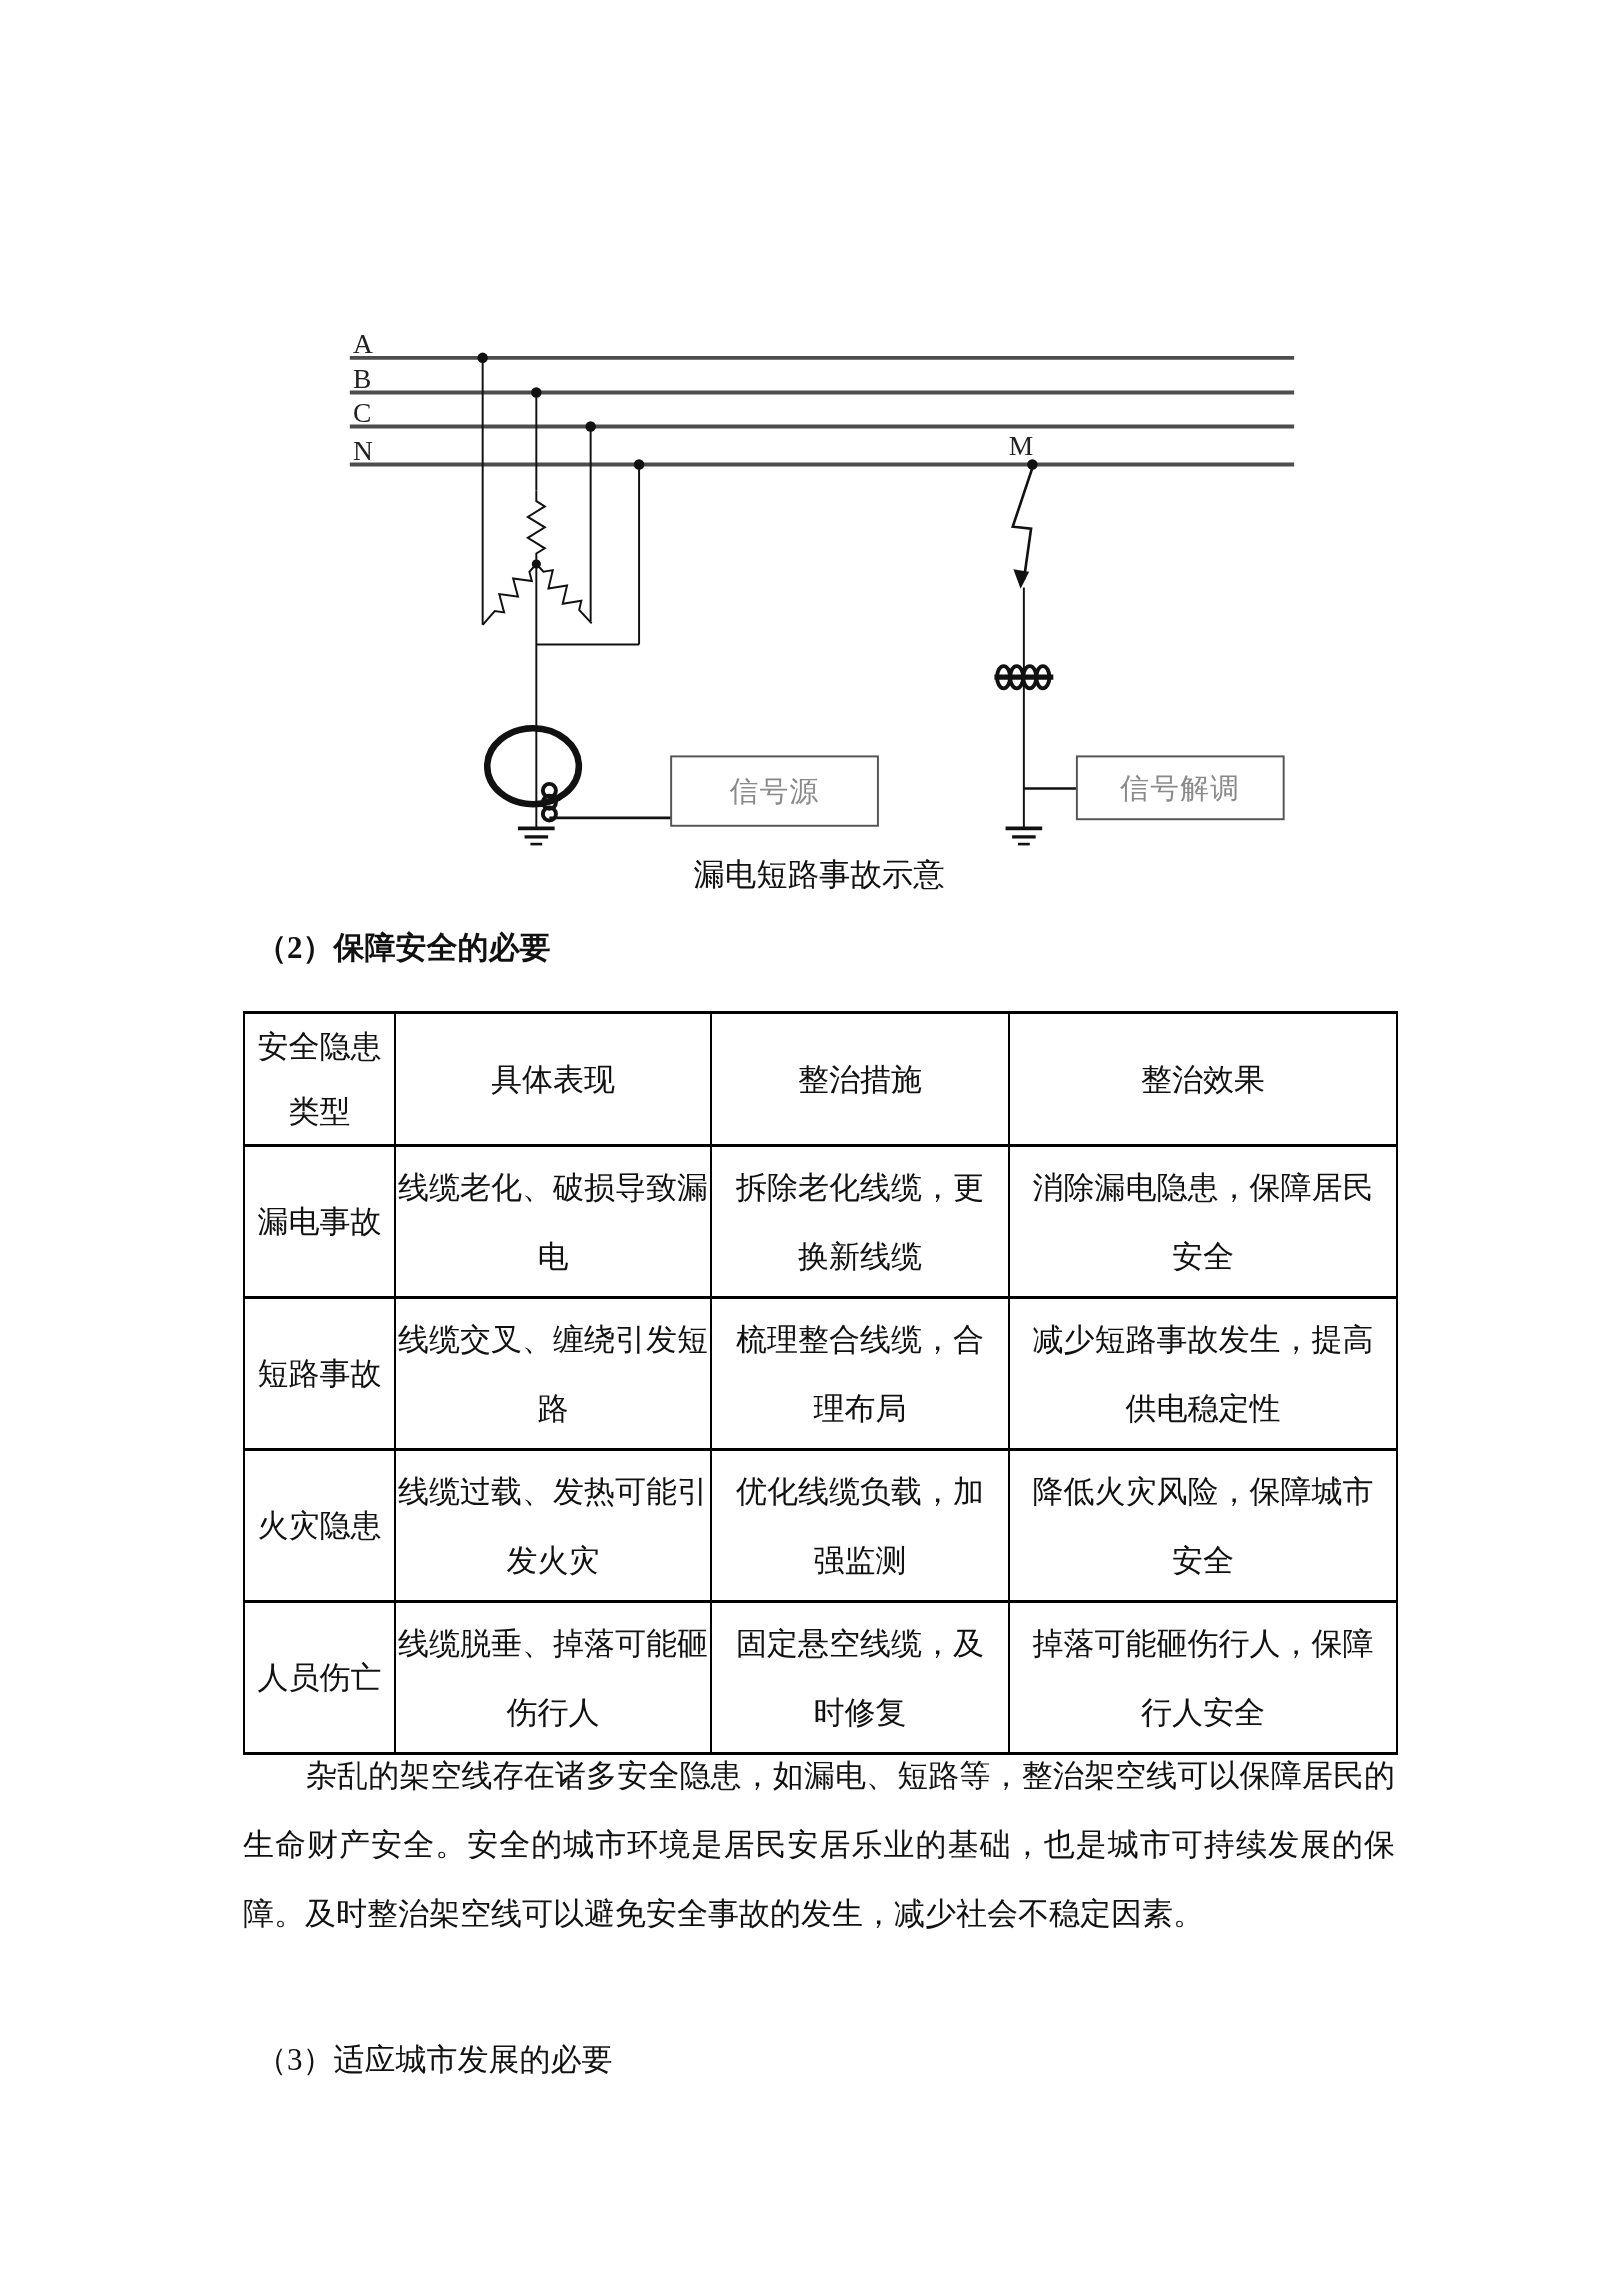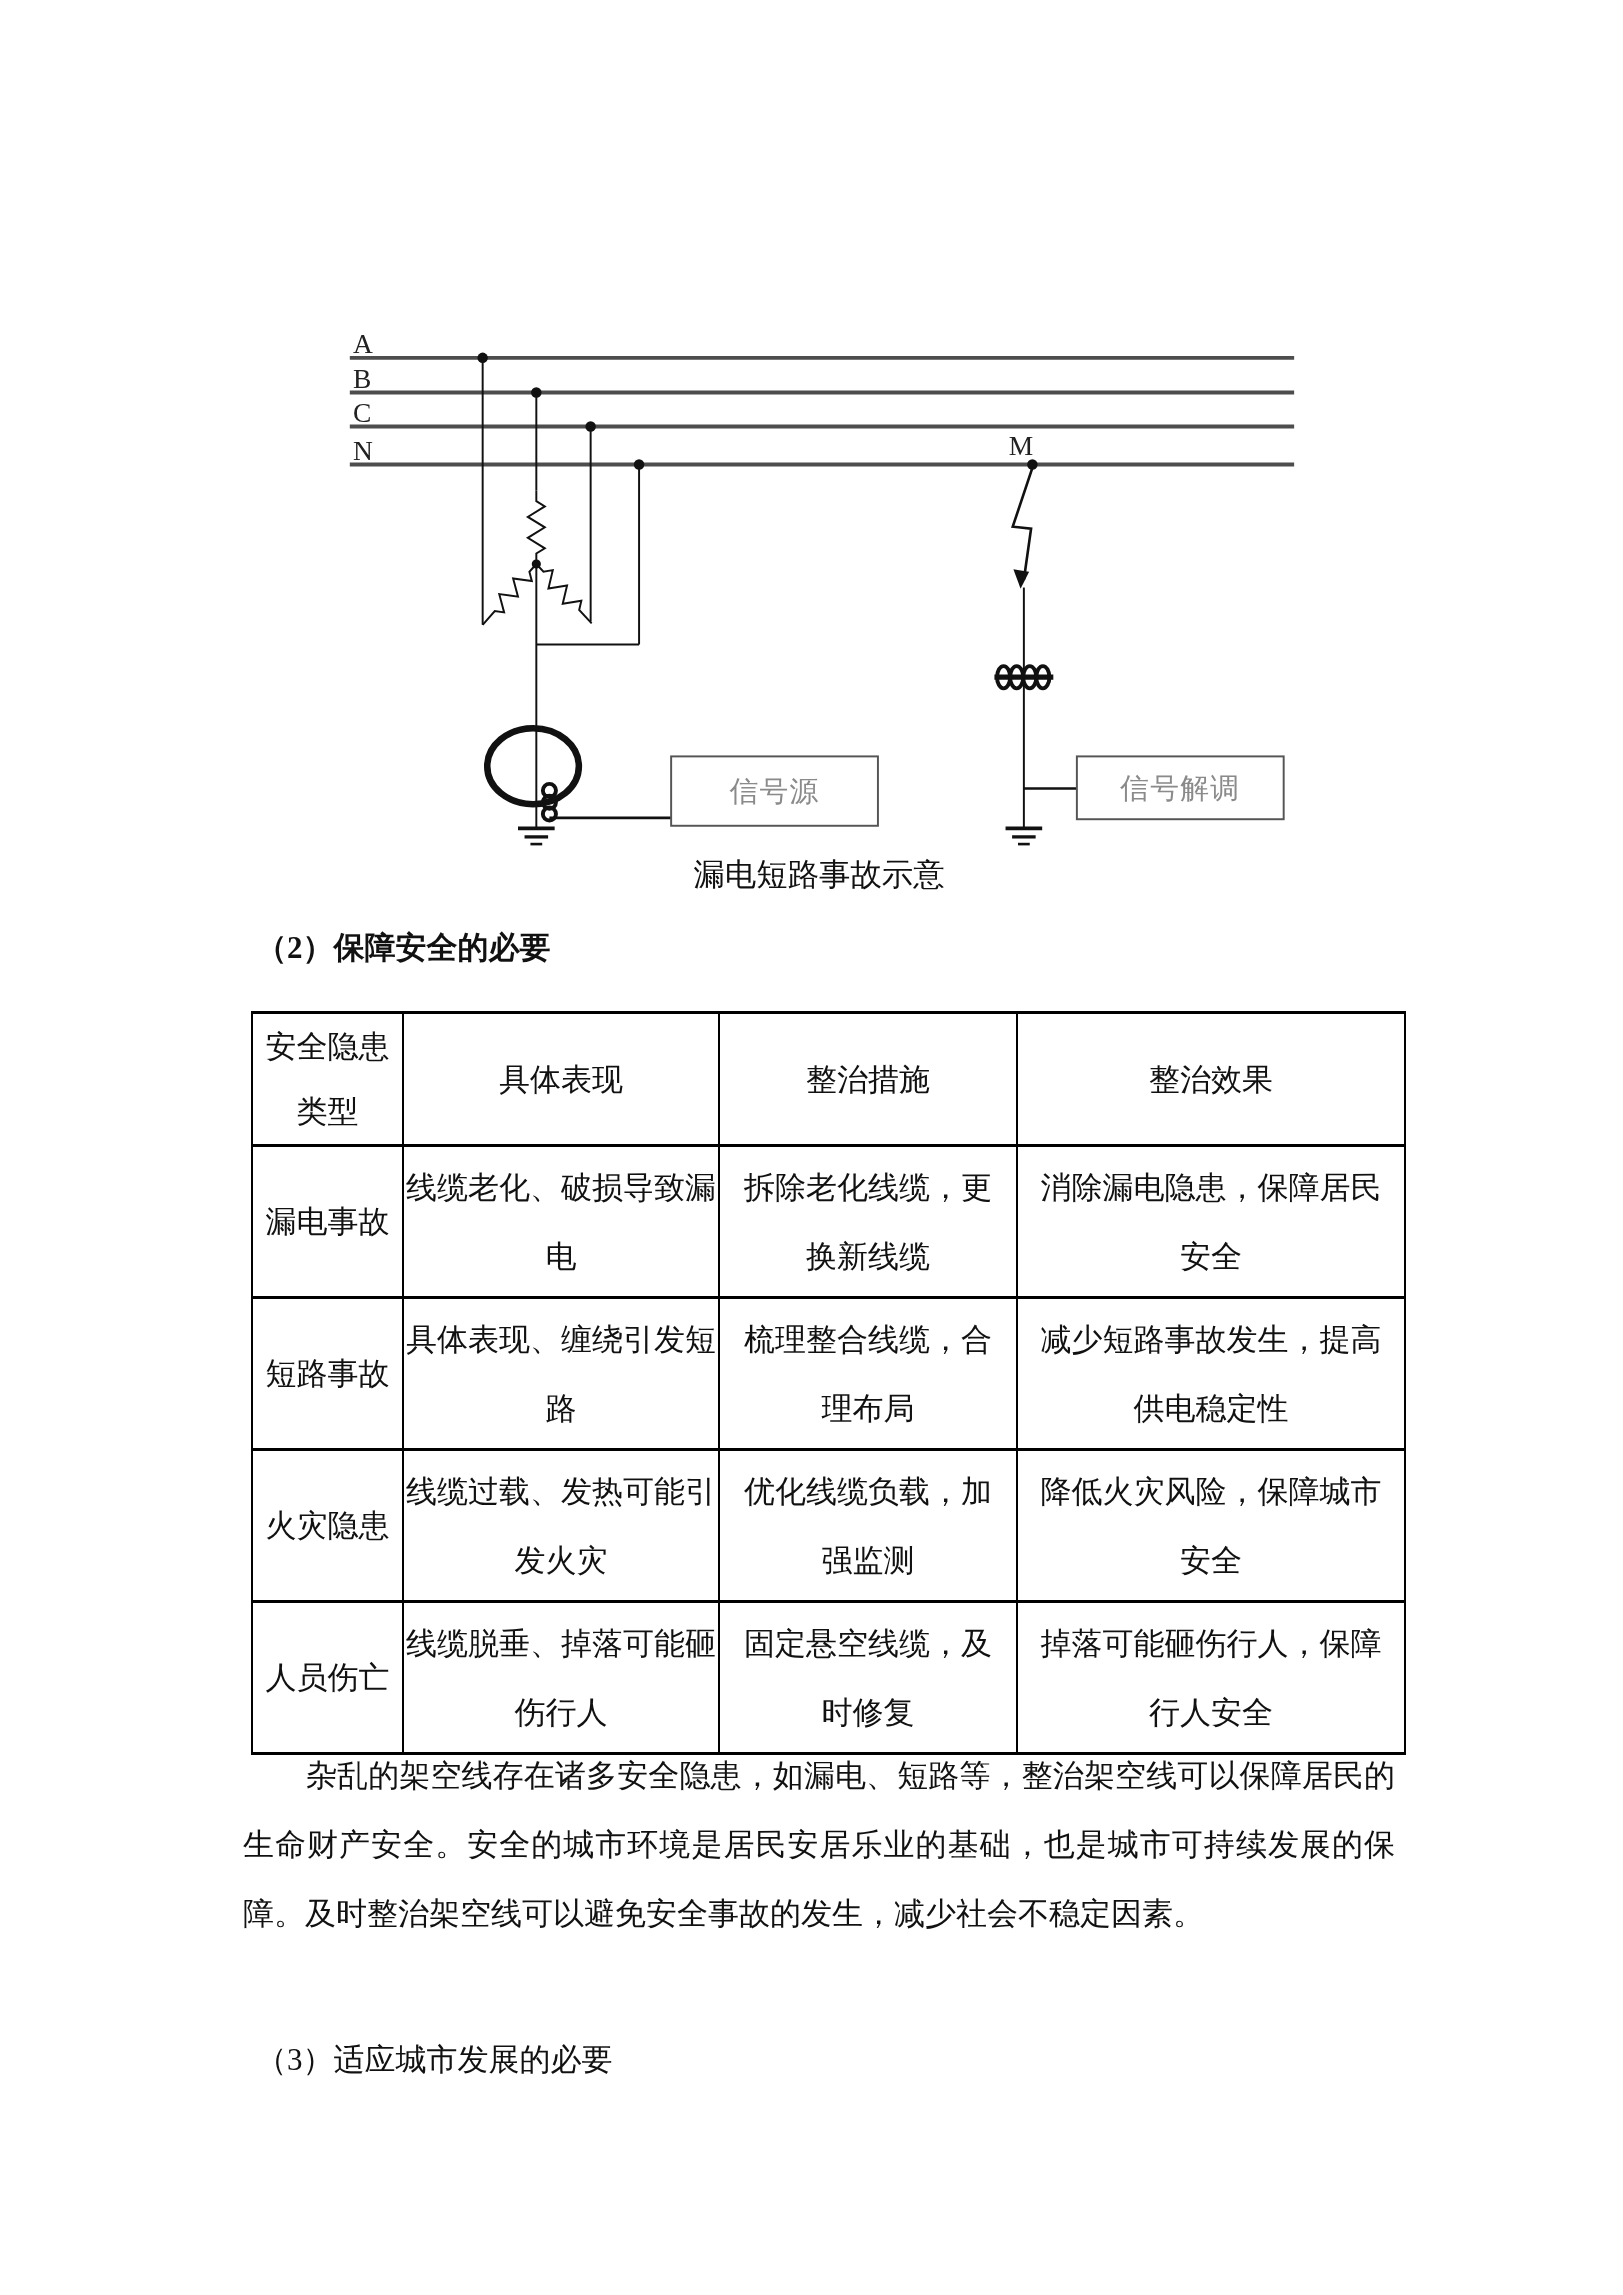--- a/index.html
+++ b/index.html
@@ -4,21 +4,21 @@
 <style>
   html,body{margin:0;padding:0;background:#ffffff;}
   body{width:1623px;height:2295px;position:relative;
        font-family:"Liberation Serif","DejaVu Serif",serif;color:#111;}
   .page{position:absolute;inset:0;background:#fff;}
   .para{position:absolute;left:243px;width:1152px;font-size:31px;line-height:69px;
         text-align:justify;text-indent:63px;margin:0;color:#111;}
   .heading{position:absolute;left:243px;width:1152px;font-size:31px;line-height:69px;
         margin:0;color:#111;text-indent:13px;}
   .figure{position:absolute;left:340px;top:327px;width:962px;height:563px;}
-  table.safety{position:absolute;left:251px;top:1011px;width:1152px;
+  table.safety{position:absolute;left:243px;top:1011px;width:1152px;
         border-collapse:collapse;table-layout:fixed;font-size:31px;color:#111;}
   table.safety th,table.safety td{
         border:2.6px solid #000;border-top-width:3.9px;border-bottom-width:3.9px;
         font-weight:normal;text-align:center;vertical-align:middle;
         overflow:hidden;}
   table.safety th{height:128px;line-height:65px;padding:0 2.6px;}
   table.safety td{height:149px;line-height:69px;}
   td.c1{padding:0 2.6px;}
   td.c2{padding:0 1.3px;}
   td.c3{padding:0 24px;}
@@ -134,21 +134,21 @@
       <th>整治效果</th>
     </tr>
     <tr>
       <td class="c1">漏电事故</td>
       <td class="c2">线缆老化、破损导致漏电</td>
       <td class="c3">拆除老化线缆，更换新线缆</td>
       <td class="c4">消除漏电隐患，保障居民安全</td>
     </tr>
     <tr>
       <td class="c1">短路事故</td>
-      <td class="c2">具体表现、缠绕引发短路</td>
+      <td class="c2">线缆交叉、缠绕引发短路</td>
       <td class="c3">梳理整合线缆，合理布局</td>
       <td class="c4">减少短路事故发生，提高供电稳定性</td>
     </tr>
     <tr>
       <td class="c1">火灾隐患</td>
       <td class="c2">线缆过载、发热可能引发火灾</td>
       <td class="c3">优化线缆负载，加强监测</td>
       <td class="c4">降低火灾风险，保障城市安全</td>
     </tr>
     <tr>

